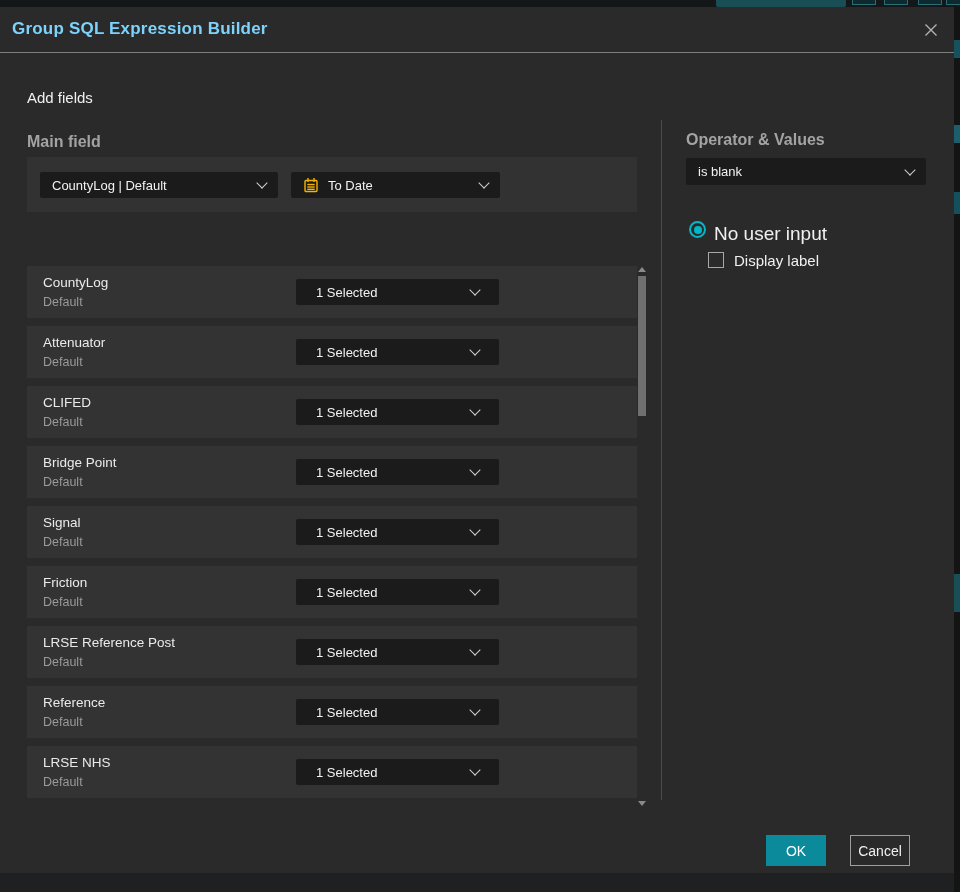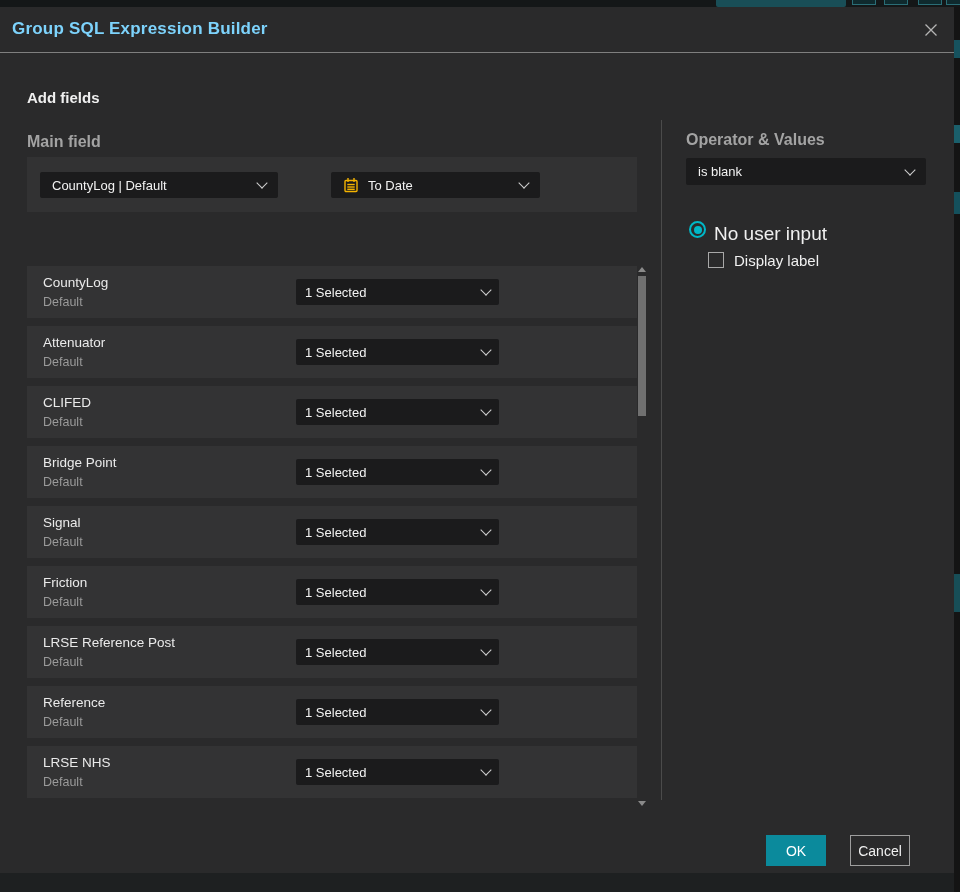--- a/index.html
+++ b/index.html
@@ -23,43 +23,43 @@
   .seg4 { top:567px; height:38px; background:#174e57; }
   .app-bottom { position:absolute; left:0; top:873px; width:954px; height:19px; background:#1e2021; z-index:1; }
 
   
   .dialog { position:absolute; left:0; top:7px; width:954px; height:866px; background:#2a2a2b; z-index:2; }
 
   .titlebar { position:absolute; left:0; top:0; width:100%; height:46px; border-bottom:1px solid #7f7f7f; box-sizing:border-box; }
   .title { position:absolute; left:12px; top:12px; font-size:17px; font-weight:bold; color:#7dd3fc; letter-spacing:.2px; }
   .close-btn { position:absolute; right:13px; top:13px; width:20px; height:20px; display:flex; align-items:center; justify-content:center; cursor:pointer; }
 
-  .h-add { position:absolute; left:27px; top:82px; font-size:15px; font-weight:bold; color:#efefef; }
+  .h-add { position:absolute; left:27px; top:82px; font-size:15px; font-weight:normal; color:#efefef; }
   .sec-lbl { position:absolute; font-size:16px; font-weight:bold; color:#a3a3a3; }
   .lbl-main { left:27px; top:126px; }
   .lbl-all  { left:27px; top:232px;margin-top:32px; }
   .lbl-op   { left:686px; top:124px; }
 
   
   .dd { background:#1b1b1c; height:26px; display:flex; align-items:center; box-sizing:border-box;
         border-radius:2px; padding:0 12px; cursor:pointer; }
   .dd-text { color:#f2f2f2; font-size:13px; white-space:nowrap; }
   .chev { width:7px; height:7px; border-right:1.4px solid #cfcfcf; border-bottom:1.4px solid #cfcfcf;
           transform:rotate(45deg); margin-left:auto; margin-top:-4px; flex:0 0 auto; }
 
   .main-box { position:absolute; left:27px; top:150px; width:610px; height:55px; background:#323233; }
   .dd-field { position:absolute; left:13px; top:15px; width:238px;gap:16px; }
-  .dd-attr  { position:absolute; left:264px; top:15px; width:209px;margin-left:40px; }
+  .dd-attr  { position:absolute; left:264px; top:15px; width:209px; }
   .cal-icon { display:flex; margin-right:9px; color:var(--calendar-amber,#f4b300); flex:0 0 auto; }
 
   .rows { position:absolute; left:27px; top:259px; width:610px; }
   .row { position:relative; height:52px; margin-bottom:8px; background:#333334; }
   .row-name { position:absolute; left:16px; top:9px;  font-size:13.5px; color:#eaeaea; }
   .row-sub  { position:absolute; left:16px; top:29px; font-size:12.5px; color:#9a9a9a; }
-  .row-dd   { position:absolute; left:269px; top:13px; width:203px; padding:0 9px; }
+  .row-dd   { position:absolute; left:269px; top:13px; width:203px; padding:0 20px; }
 
   
   .sb-up, .sb-down { position:absolute; left:638px; width:0; height:0; cursor:pointer; }
   .sb-up   { top:260px; border-left:4px solid transparent; border-right:4px solid transparent; border-bottom:5px solid #8a8a8a; }
   .sb-down { top:794px; border-left:4px solid transparent; border-right:4px solid transparent; border-top:5px solid #8a8a8a; }
   .sb-thumb { position:absolute; left:638px; top:269px; width:8px; height:140px; background:#707070; cursor:pointer; }
 
   .divider { position:absolute; left:661px; top:113px; width:1px; height:680px; background:#4b4b4b; }
 
   

